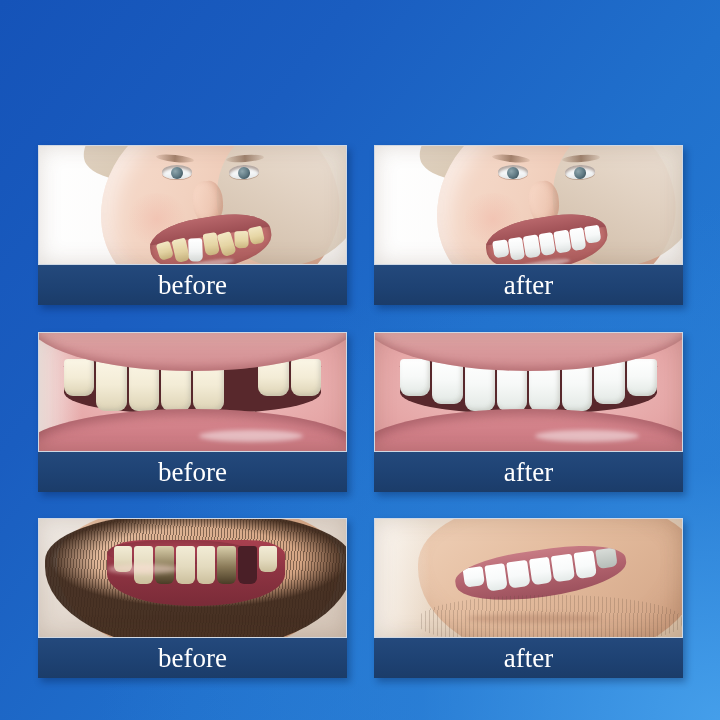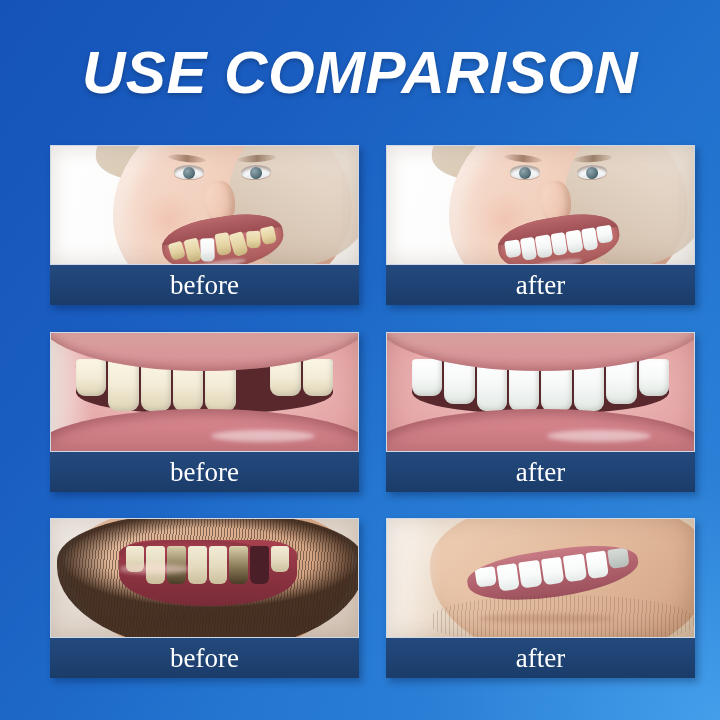--- a/index.html
+++ b/index.html
@@ -39,21 +39,21 @@
   
   .grid {
     position: absolute;
     top: 145px;
     left: 38px;
     width: 644px;
     height: 530px;
   }
   .row {
     position: absolute;
-    left: 12px;
+    left: 0;
     width: 644px;
     height: 160px;
   }
   .row-0 { top: 0px; }
   .row-1 { top: 187px; }
   .row-2 { top: 373px; }
 
   .panel {
     position: absolute;
     top: 0;
@@ -296,21 +296,20 @@
     left:0; top:0; width:100%; height:100%;
     box-shadow: inset 0 0 22px rgba(90,60,40,0.18);
     pointer-events: none;
   }
 </style>
 </head>
 <body>
 
 <div class="page">
 
-  <div class="title">USE COMPARISON</div>
 
   <div class="grid">
 
     <div class="row row-0">
 
       <div class="panel panel-left">
         <div class="photo">
           <div class="ph bgwhite"></div>
           <div class="ph hairtop"></div>
           <div class="ph face"></div>

